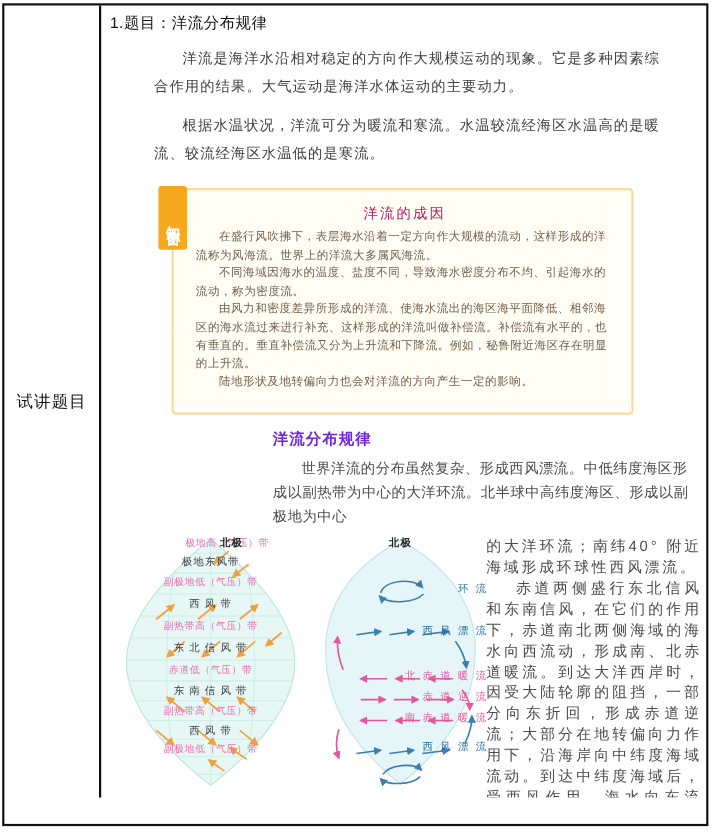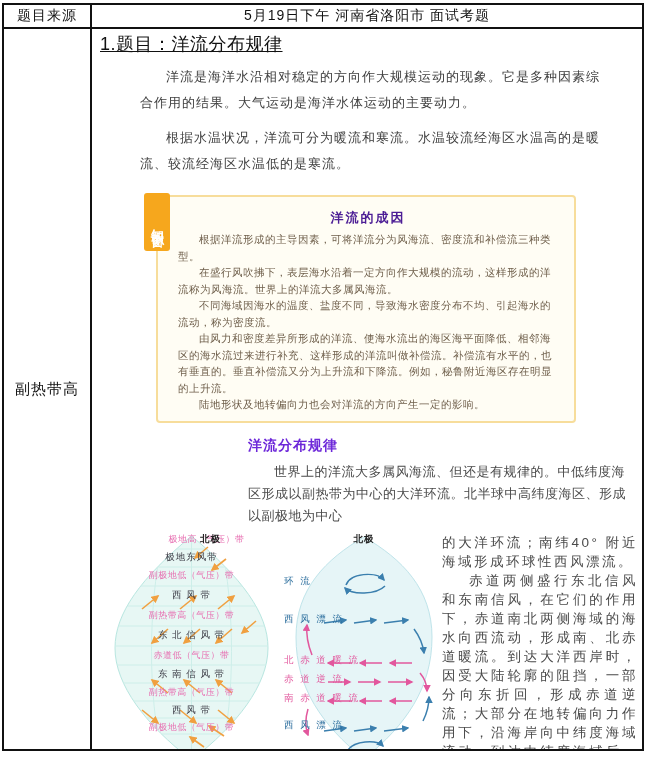--- a/index.html
+++ b/index.html
@@ -9,32 +9,32 @@
   .doc-table { position:absolute; left:2px; top:3px; width:642px; height:748px; border:2px solid #111; background:#fff; }
   .header-row { display:flex; height:24px; border-bottom:2px solid #111; }
   .src-label { width:88px; border-right:2px solid #111; display:flex; align-items:center; justify-content:center;
                font-size:14px; color:#111; letter-spacing:1px; }
   .src-value { flex:1; display:flex; align-items:center; justify-content:center; font-size:14px; color:#111; letter-spacing:1px; }
   .body-row { display:flex; height:720px; }
   .left-col { width:88px; border-right:2px solid #111; display:flex; align-items:center; justify-content:center;
               font-size:15px; color:#111; letter-spacing:1px; }
   .content { flex:1; padding:5px 4px 0 8px; overflow:hidden; position:relative; }
 
-  .item-line { font-size:18px; color:#111; line-height:21px; letter-spacing:0.5px;text-decoration:underline; }
+  .item-line { font-size:14px; color:#111; line-height:21px; letter-spacing:0.5px; }
 
   .body-para { margin:9px 38px 0 40px; font-size:13px; color:#404040; line-height:26px;
                text-indent:2em; letter-spacing:1px; }
 
   
   .kbox { position:relative; margin:18px 62px 0 56px; border:2px solid #f7dd9b; border-radius:4px;
           background:#fffdf4; padding:8px 16px 8px 20px; min-height:206px; }
   .kbox-tab { position:absolute; left:-14px; top:-4px; width:26px; height:58px; background:#f6a71d; border-radius:3px;
               color:#fff; font-size:13px; font-weight:bold; writing-mode:vertical-rl; text-orientation:upright;
               display:flex; align-items:center; justify-content:center; letter-spacing:2px; }
-  .kbox-title { text-align:center; font-size:13px; font-weight:bold; color:#4c1d95; letter-spacing:2px; margin:4px 0 4px; }
+  .kbox-title { text-align:center; font-size:13px; font-weight:normal; color:#be185d; letter-spacing:2px; margin:4px 0 4px; }
   .kbox-para { font-size:10.5px; color:#6f5f4b; line-height:16.5px; text-indent:2em; letter-spacing:0.5px; }
 
   .section-heading { margin:14px 0 0 148px; font-size:14px; font-weight:bold; color:#6d28d9; letter-spacing:1px; }
   .section-intro { margin:6px 6px 0 148px; font-size:13px; color:#4a4a4a; line-height:22px; text-indent:2em; letter-spacing:0.5px; }
 
   
   .fig-row { display:flex; margin-top:2px; }
   .figure { position:relative; width:340px; height:258px; flex:none; }
   .right-col { width:205px; margin-left:2px; padding-top:4px; }
   .right-col p { font-size:13.5px; color:#4a4a4a; line-height:19px; letter-spacing:2.5px; text-align:justify; }
@@ -44,56 +44,51 @@
   .diagram-left  { left:4px;  width:175px; height:230px; }
   .diagram-right { left:184px; width:160px; height:230px; }
   .diagram svg { position:absolute; left:0; top:0; }
 
   .lrow { position:absolute; width:100%; text-align:center; white-space:nowrap; }
   .belt.pressure { color:#e76fb1; font-size:9px; letter-spacing:0.5px;text-align:center; }
   .belt.wind { color:#3c3c46; font-size:9.5px; letter-spacing:1px; }
   .belt.edge { text-align:center; padding-left:6px;margin-left:12px; }
   .pole { color:#222; font-size:9.5px; font-weight:bold; letter-spacing:1px; position:absolute; white-space:nowrap; }
 
-  .orow { position:absolute; width:100%; text-align:left; white-space:nowrap; font-size:9.5px; letter-spacing:2px; }
+  .orow { position:absolute; width:100%; text-align:right; white-space:nowrap; font-size:9.5px; letter-spacing:2px; }
   .orow.cold { color:#2d6f9e; }
   .orow.warm { color:#e2579d; }
 </style>
 </head>
 <body>
 
 <div class="page">
   <div class="doc-table">
 
-    <div class="header-row">
-      <div class="src-label">题目来源</div>
-      <div class="src-value">5月19日下午 河南省洛阳市 面试考题</div>
-    </div>
 
     <div class="body-row">
-      <div class="left-col">副热带高</div>
+      <div class="left-col">试讲题目</div>
 
       <div class="content">
         <div class="item-line">1.题目：洋流分布规律</div>
 
         <p class="body-para">洋流是海洋水沿相对稳定的方向作大规模运动的现象。它是多种因素综合作用的结果。大气运动是海洋水体运动的主要动力。</p>
         <p class="body-para">根据水温状况，洋流可分为暖流和寒流。水温较流经海区水温高的是暖流、较流经海区水温低的是寒流。</p>
 
         <div class="kbox">
           <div class="kbox-tab">知识窗</div>
           <div class="kbox-title">洋流的成因</div>
-          <p class="kbox-para">根据洋流形成的主导因素，可将洋流分为风海流、密度流和补偿流三种类型。</p>
           <p class="kbox-para">在盛行风吹拂下，表层海水沿着一定方向作大规模的流动，这样形成的洋流称为风海流。世界上的洋流大多属风海流。</p>
           <p class="kbox-para">不同海域因海水的温度、盐度不同，导致海水密度分布不均、引起海水的流动，称为密度流。</p>
           <p class="kbox-para">由风力和密度差异所形成的洋流、使海水流出的海区海平面降低、相邻海区的海水流过来进行补充、这样形成的洋流叫做补偿流。补偿流有水平的，也有垂直的。垂直补偿流又分为上升流和下降流。例如，秘鲁附近海区存在明显的上升流。</p>
           <p class="kbox-para">陆地形状及地转偏向力也会对洋流的方向产生一定的影响。</p>
         </div>
 
         <div class="section-heading">洋流分布规律</div>
-        <p class="section-intro">世界上的洋流大多属风海流、但还是有规律的。中低纬度海区形成以副热带为中心的大洋环流。北半球中高纬度海区、形成以副极地为中心</p>
+        <p class="section-intro">世界洋流的分布虽然复杂、形成西风漂流。中低纬度海区形成以副热带为中心的大洋环流。北半球中高纬度海区、形成以副极地为中心</p>
 
         <div class="fig-row">
 
           <div class="figure">
 
             <div class="diagram diagram-left">
               <svg width="175" height="230" viewBox="0 0 175 230">
                 <defs>
                   <marker id="mO" viewBox="0 0 10 10" refX="8" refY="5" markerWidth="5" markerHeight="5" orient="auto-start-reverse">
                     <path d="M0,0 L10,5 L0,10 z" fill="#f0a040"></path>

